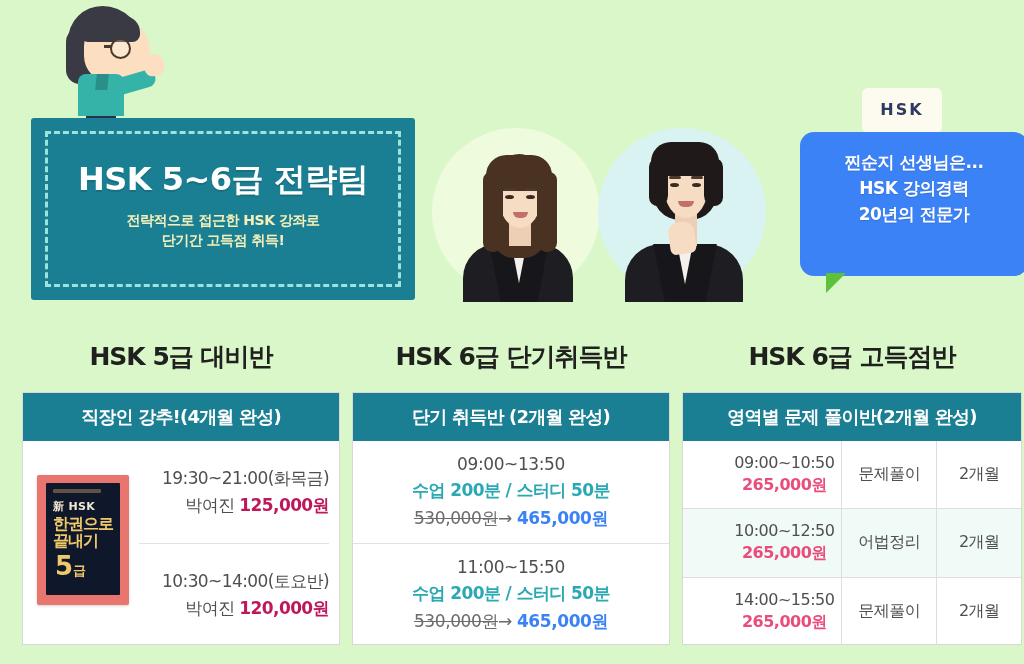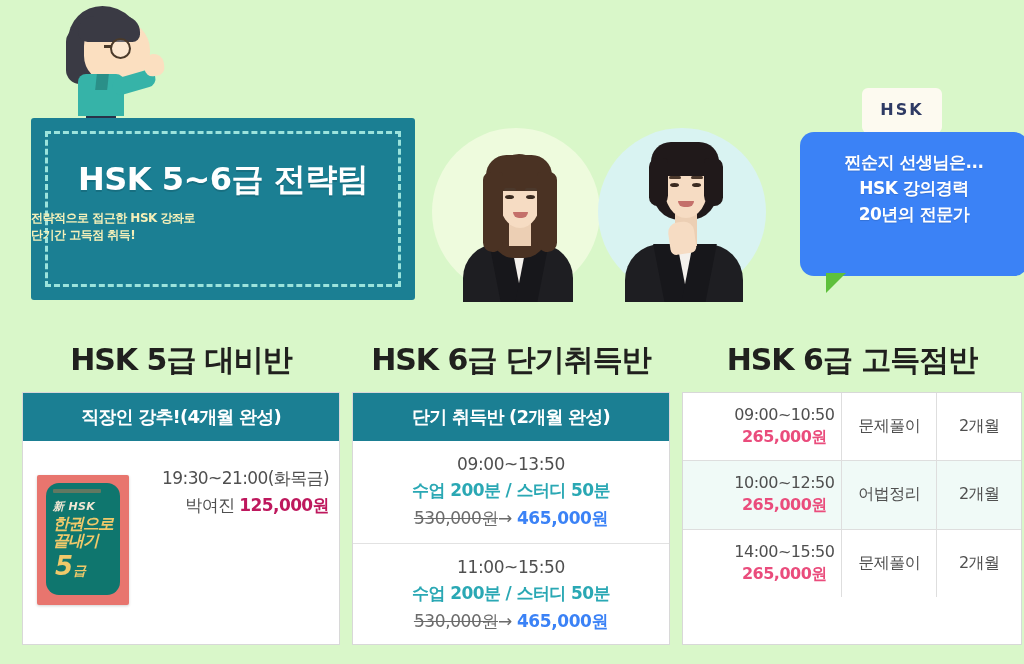--- a/index.html
+++ b/index.html
@@ -53,22 +53,22 @@
     border: 3px dashed #9be3dc;
   }
   .banner-title {
     position: absolute; left: 0; right: 0; top: 40px;
     text-align: center; color: #ffffff;
     font-size: 32px; font-weight: bold; letter-spacing: -0.5px;
     text-shadow: 0 2px 0 rgba(0,0,0,.12);
   }
   .banner-sub {
     position: absolute; left: 0; right: 0; top: 92px;
-    text-align: left; color: #f5f0b9;
-    font-size: 12px; font-weight: bold; line-height: 1.45;
+    text-align: center; color: #f5f0b9;
+    font-size: 14px; font-weight: bold; line-height: 1.45;
     letter-spacing: -0.5px;
   }
   .circle-bg { position: absolute; border-radius: 50%; }
   .c1 { left: 432px; top: 128px; width: 168px; height: 168px; background: #eefbdd; }
   .c2 { left: 598px; top: 128px; width: 168px; height: 168px; background: #d9f3f2; }
 
   .person { position: absolute; overflow: hidden; }
   .p1 { left: 463px; top: 150px; width: 110px; height: 152px; }
   .p2 { left: 625px; top: 140px; width: 118px; height: 162px; }
   .ph-hair  { position: absolute; border-radius: 50% 50% 42% 42%; }
@@ -107,21 +107,21 @@
   }
   .green-text {
     position: absolute; left: 0; right: 0; top: 18px; text-align: center;
     color: #ffffff; font-size: 17px; font-weight: bold; line-height: 1.52;
     letter-spacing: -0.5px; text-shadow: 0 1px 1px rgba(0,0,0,.13);
   }
 
   
   .sec-title {
     position: absolute; top: 340px; text-align: center;
-    font-size: 30px; font-weight: bold; color: #20201e;
+    font-size: 25px; font-weight: bold; color: #20201e;
     letter-spacing: -1px;
   }
   .st1 { left: 22px;  width: 318px; }
   .st2 { left: 352px; width: 318px; }
   .st3 { left: 682px; width: 340px; }
 
   
   .card {
     position: absolute; top: 392px; background: #ffffff;
     border: 1px solid #d8d8d8; box-sizing: border-box;
@@ -138,21 +138,21 @@
   .card-body { position: relative; height: 204px; }
 
   
   .book {
     position: absolute; left: 14px; top: 34px; width: 92px; height: 130px;
     background: #e8756e; border-radius: 2px;
     box-shadow: 0 1px 3px rgba(0,0,0,.18);
   }
   .book-inner {
     position: absolute; left: 9px; top: 8px; right: 9px; bottom: 10px;
-    background: #0f766e; border-radius: 13px; font-style: italic;
+    background: #0f172a; border-radius: 1px;
   }
   .book-hsk {
     position: absolute; left: 7px; top: 16px; color: #f2e7d4;
     font-size: 11px; font-weight: bold; letter-spacing: .3px;
   }
   .book-line1, .book-line2 {
     position: absolute; left: 7px; color: #f0c96a;
     font-size: 16px; font-weight: bold; letter-spacing: -1px;
   }
   .book-line1 { top: 31px; }
@@ -300,20 +300,27 @@
       </div>
 
       <div class="slots1">
         <div class="slot1">
           <div class="line-time">19:30~21:00(화목금)</div>
           <div class="line-pay">
             <span>박여진</span>
             <span class="price-pink">125,000원</span>
           </div>
         </div>
+        <div class="slot1">
+          <div class="line-time">10:30~14:00(토요반)</div>
+          <div class="line-pay">
+            <span>박여진</span>
+            <span class="price-pink">120,000원</span>
+          </div>
+        </div>
       </div>
 
     </div>
   </div>
 
   <div class="card card2">
     <div class="card-head">단기 취득반 (2개월 완성)</div>
     <div class="card-body">
       <div class="slot2">
         <div class="l2-time">09:00~13:50</div>
@@ -328,20 +335,21 @@
         <div class="l2-detail">수업 200분 / 스터디 50분</div>
         <div class="l2-price">
           <span class="price-old">530,000원</span><span class="price-arrow">→</span>
           <span class="price-new">465,000원</span>
         </div>
       </div>
     </div>
   </div>
 
   <div class="card card3">
+    <div class="card-head">영역별 문제 풀이반(2개월 완성)</div>
     <div class="card-body">
       <div class="grid3">
 
         <div class="grow3">
           <div class="gcell gc-time">
             <div>09:00~10:50</div>
             <div class="gc-price">265,000원</div>
           </div>
           <div class="gcell gc-kind">문제풀이</div>
           <div class="gcell gc-dur">2개월</div>

